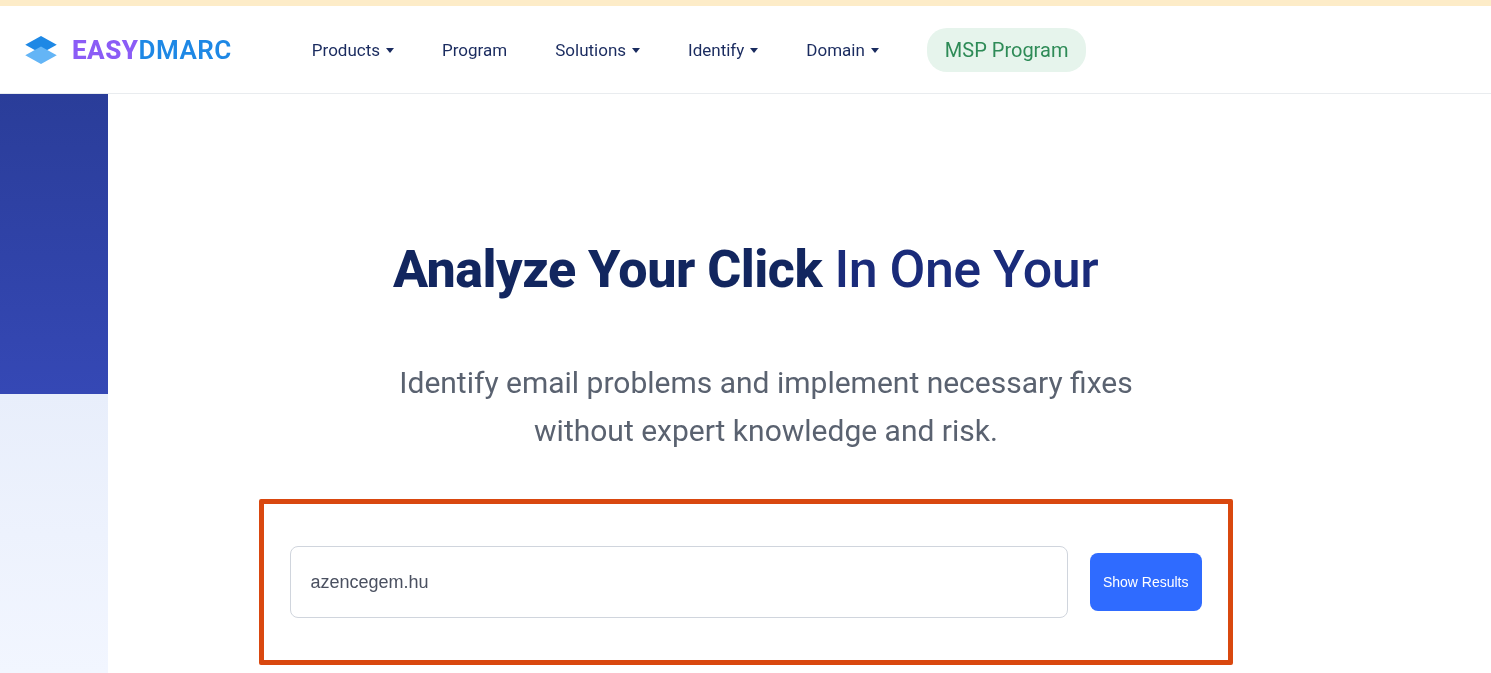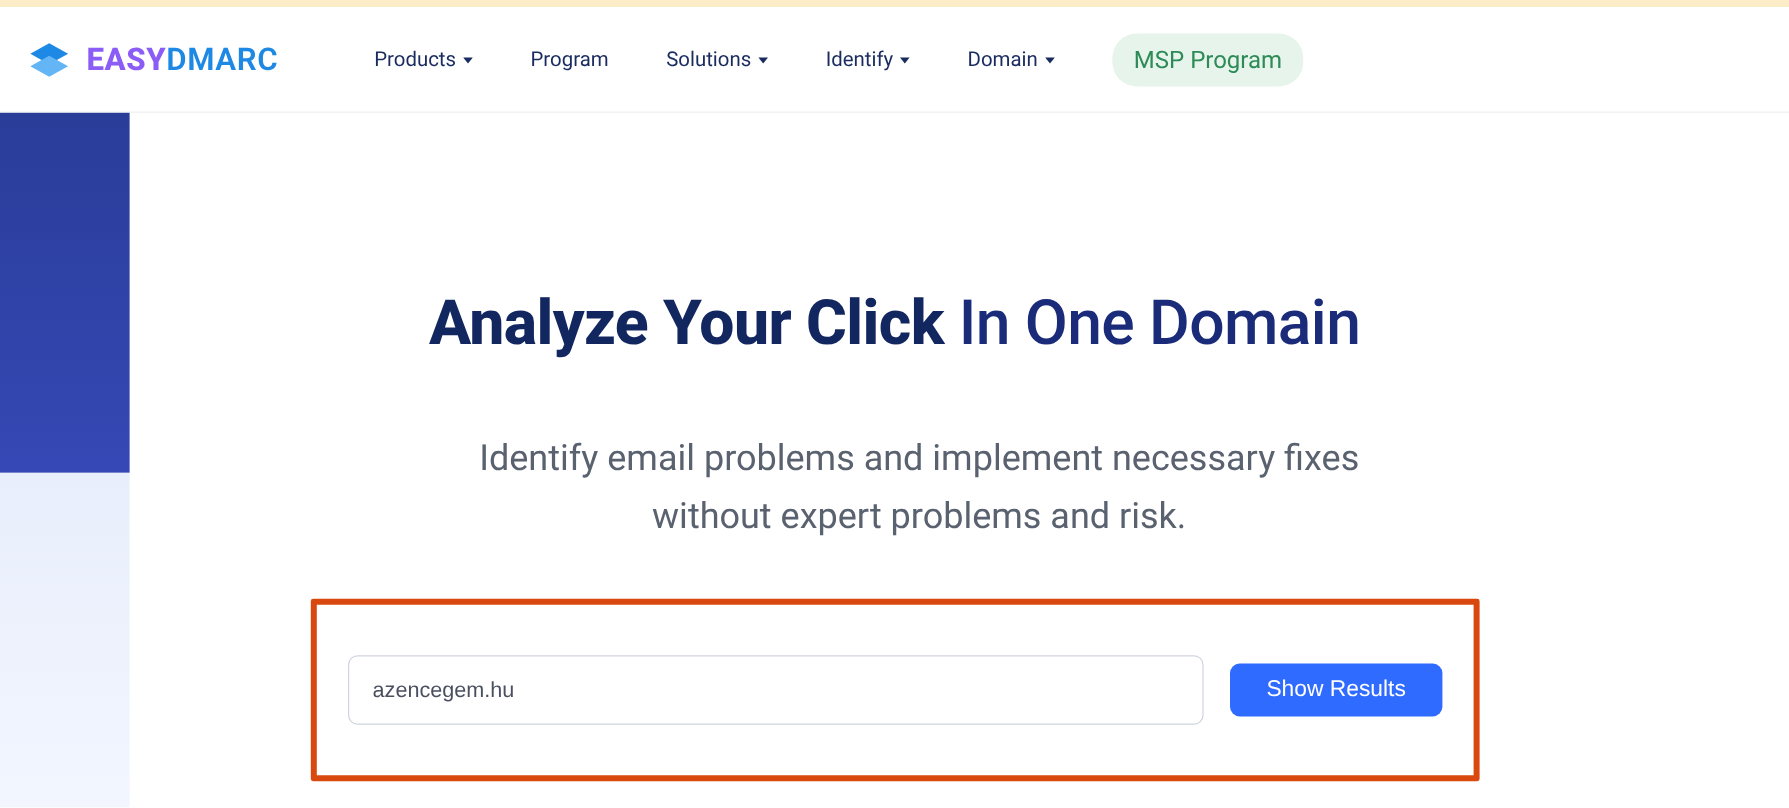--- a/index.html
+++ b/index.html
@@ -126,37 +126,37 @@
     border: 5px solid #d9480f;
     border-radius: 2px;
     padding: 42px 26px;
     display: flex;
     align-items: center;
     gap: 22px;
     background: #fff;
   }
   .domain-input {
     flex: 1;
-    height: 58px;
+    height: 72px;
     border: 1px solid #d0d5dd;
     border-radius: 8px;
     padding: 0 20px;
     font-size: 18px;
     color: #4a5060;
     outline: none;
     background: #fff;
   }
   .show-results-btn {
-    height: 44px;
-    padding: 0 30px;
+    height: 58px;
+    padding: 0 13px;
     background: #2f6bff;
     color: #fff;
     border: none;
     border-radius: 8px;
-    font-size: 19px;
+    font-size: 14px;
     font-weight: 500;
     cursor: pointer;
   }
 </style>
 </head>
 <body>
 
 <div class="top-banner"></div>
 
 <header class="header">
@@ -197,25 +197,25 @@
     </div>
   </nav>
 </header>
 
 <section class="hero-area">
   <div class="sidebar-blue"></div>
   <div class="sidebar-light"></div>
 
   <div class="hero-content">
     <h1 class="hero-title">
-      <span>Analyze Your Click</span><span class="hero-title-light"> In One Domain</span>
+      <span>Analyze Your Click</span><span class="hero-title-light"> In One Your</span>
     </h1>
     <p class="hero-sub">
       <span>Identify email problems and implement necessary fixes</span><br>
-      <span>without expert problems and risk.</span>
+      <span>without expert knowledge and risk.</span>
     </p>
 
     <div class="search-box-wrap">
       <input class="domain-input" type="text" value="azencegem.hu" style="">
       <button class="show-results-btn">Show Results</button>
     </div>
   </div>
 </section>
 
 </body></html>

